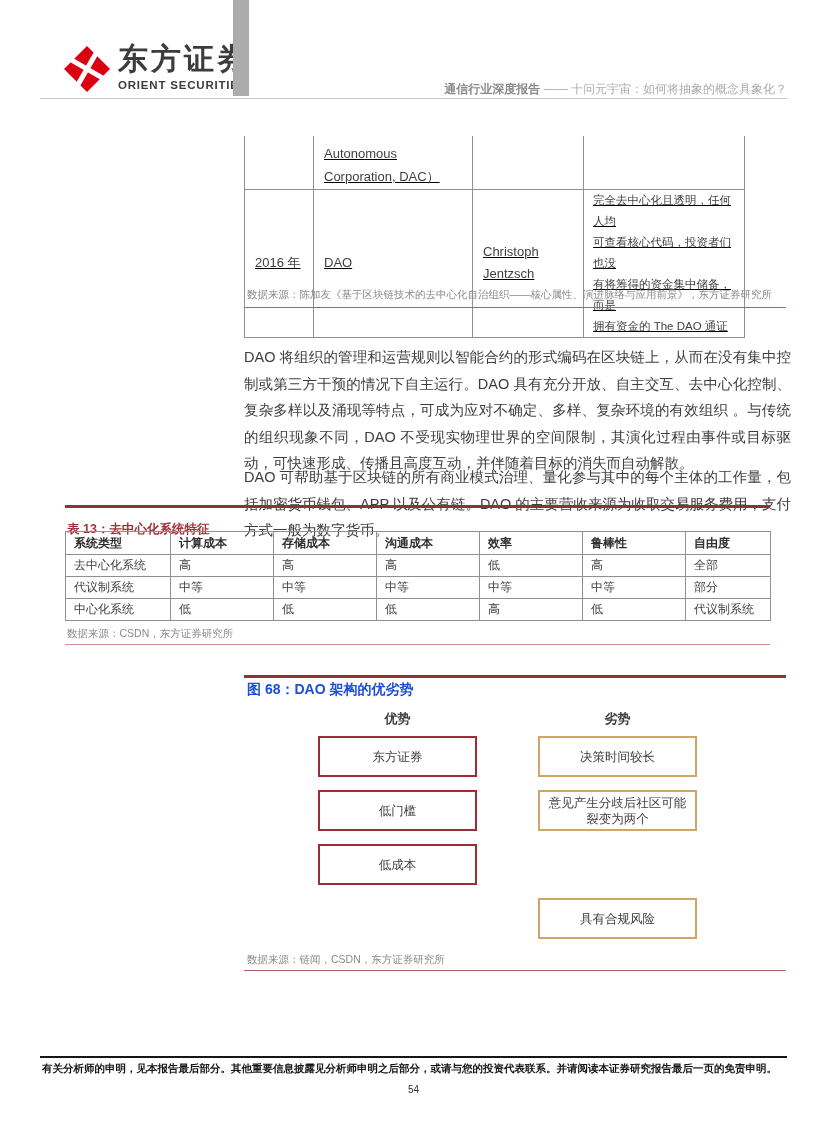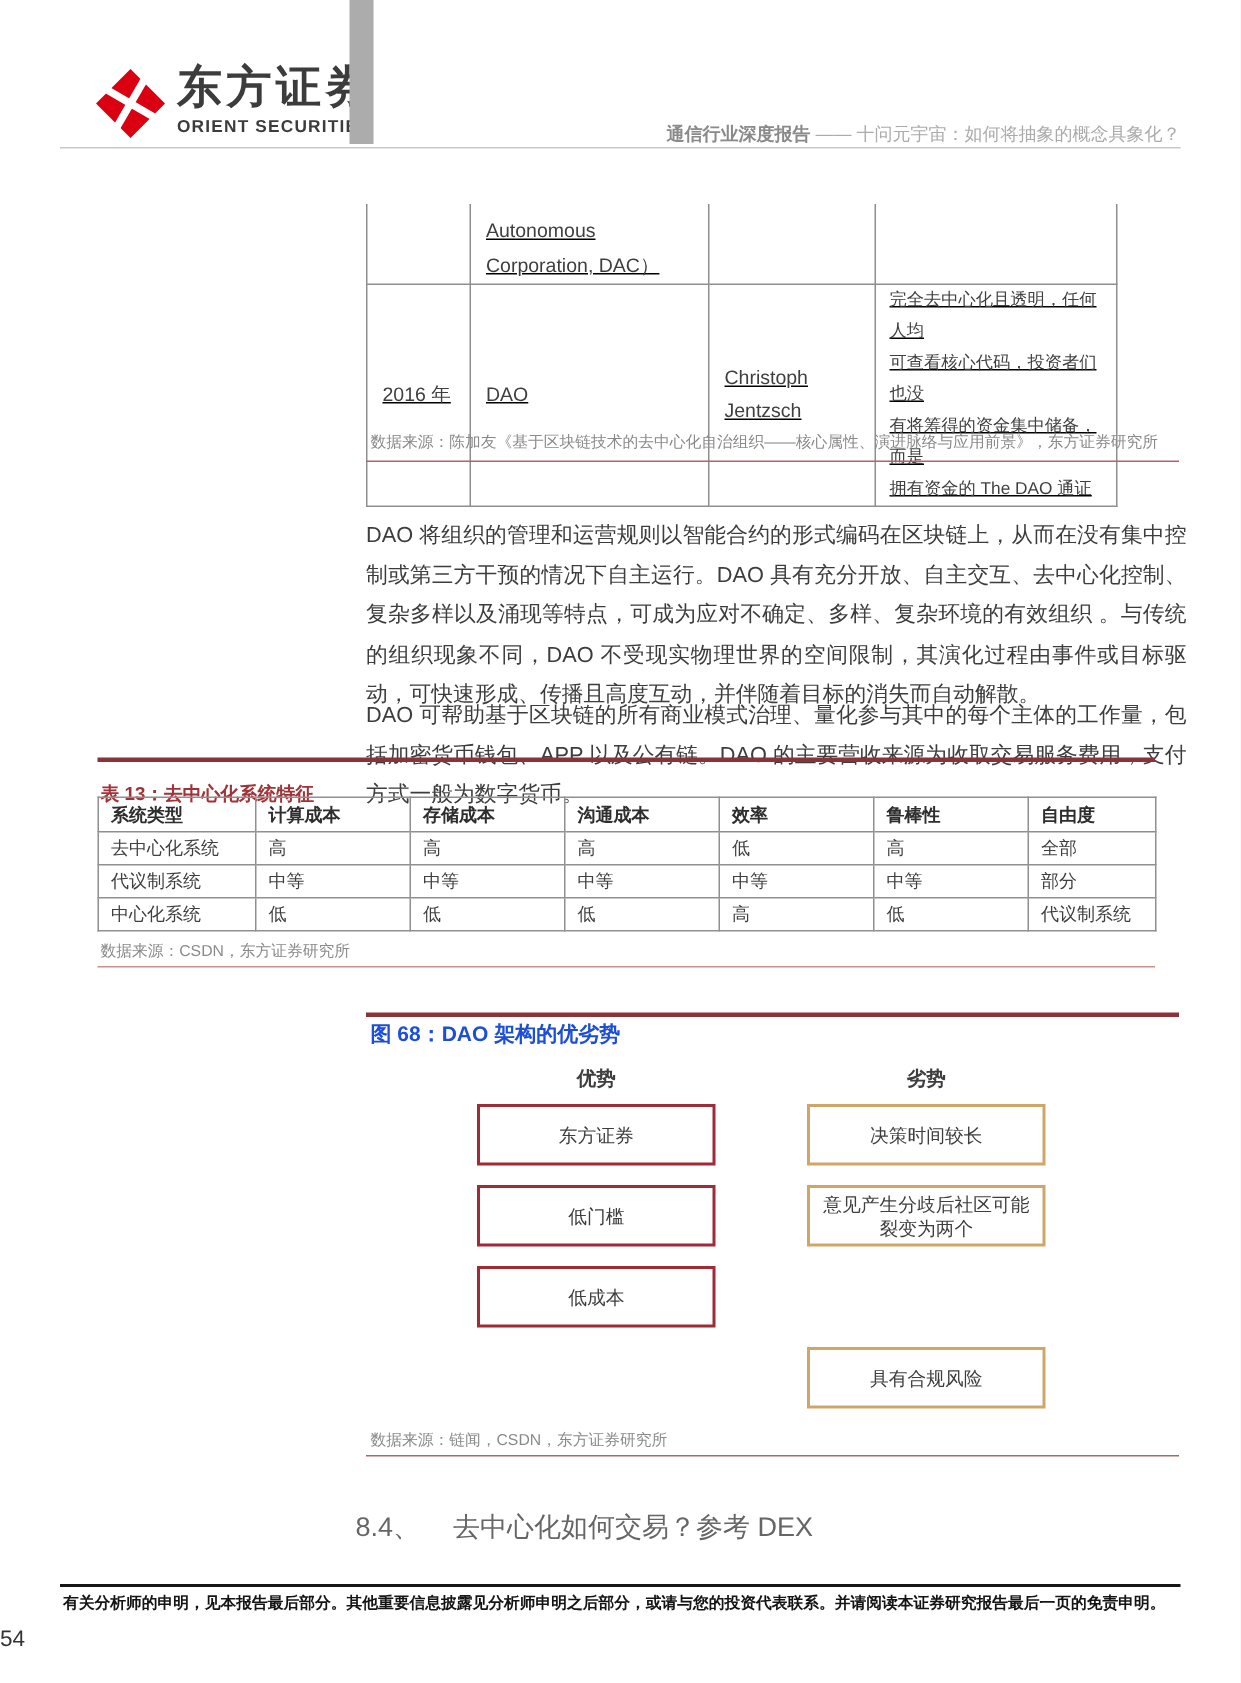--- a/index.html
+++ b/index.html
@@ -53,21 +53,21 @@
   .f68-source { left:247px; top:953px; }
   .f68-rule { position:absolute; left:244px; top:970px; width:542px; height:1px; background:#ad6763; }
 
   
   .sec-head { position:absolute; left:237px; top:1006px; font-size:18px; color:#666666; }
   .sec-head .sec-txt { margin-left:22px; }
 
   
   .footer-rule { position:absolute; left:40px; top:1056px; width:747px; height:2px; background:#161616; }
   .footer-text { position:absolute; left:42px; top:1062px; width:745px; font-size:10.5px; font-weight:bold; color:#141414; }
-  .page-num { position:absolute; left:0; top:1084px; width:827px; font-size:15px; color:#333333; }
+  .page-num { position:absolute; left:0; top:1084px; width:827px; text-align:center; font-size:10px; color:#333333; }
 </style>
 </head>
 <body>
 
 <div class="page">
 
   <svg class="logo-icon" viewBox="0 0 100 100">
     <g fill="#db0011">
       <polygon points="50,0 100,50 50,100 0,50"></polygon>
     </g>
@@ -184,21 +184,18 @@
   <div class="f68-box adv col-l row-1">低门槛</div>
   <div class="f68-box adv col-l row-2">低成本</div>
 
   <div class="f68-box dis col-r row-0">决策时间较长</div>
   <div class="f68-box dis col-r row-1">意见产生分歧后社区可能裂变为两个</div>
   <div class="f68-box dis col-r row-3">具有合规风险</div>
 
   <div class="src-note f68-source" style="left:247px; top:953px;">数据来源：链闻，CSDN，东方证券研究所</div>
   <div class="f68-rule"></div>
 
-  <div class="sec-head">
-    <span>8.4、</span><span class="sec-txt">去中心化如何交易？参考 DEX</span>
-  </div>
 
   <div class="footer-rule"></div>
   <div class="footer-text">有关分析师的申明，见本报告最后部分。其他重要信息披露见分析师申明之后部分，或请与您的投资代表联系。并请阅读本证券研究报告最后一页的免责申明。</div>
   <div class="page-num">54</div>
 
 </div>
 
 </body></html>

